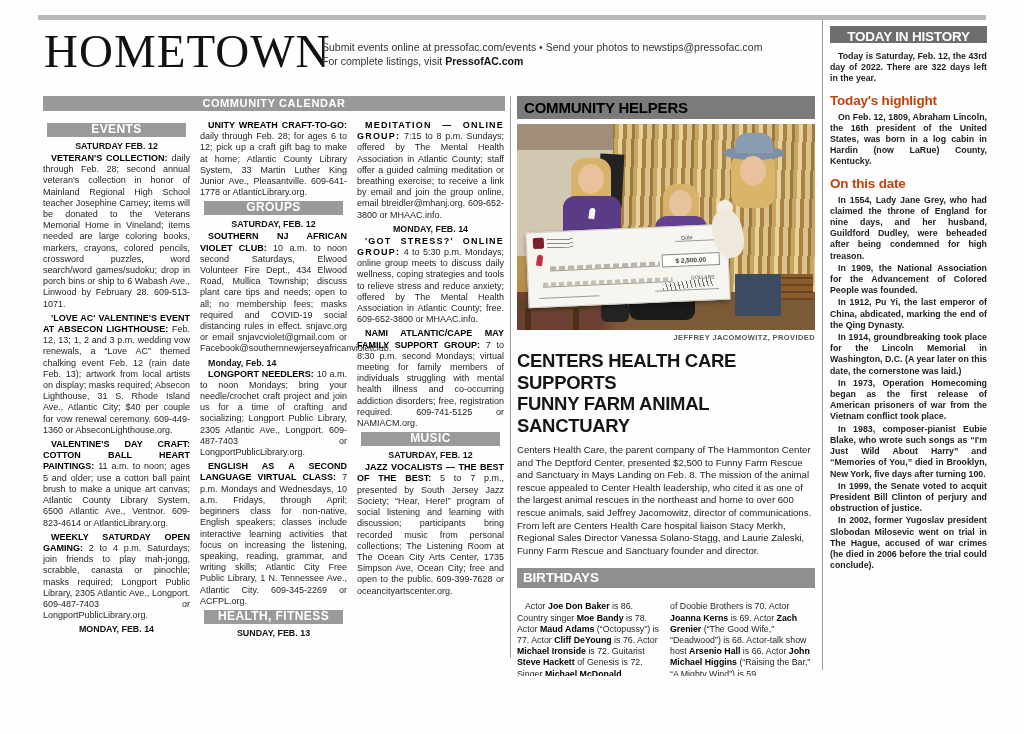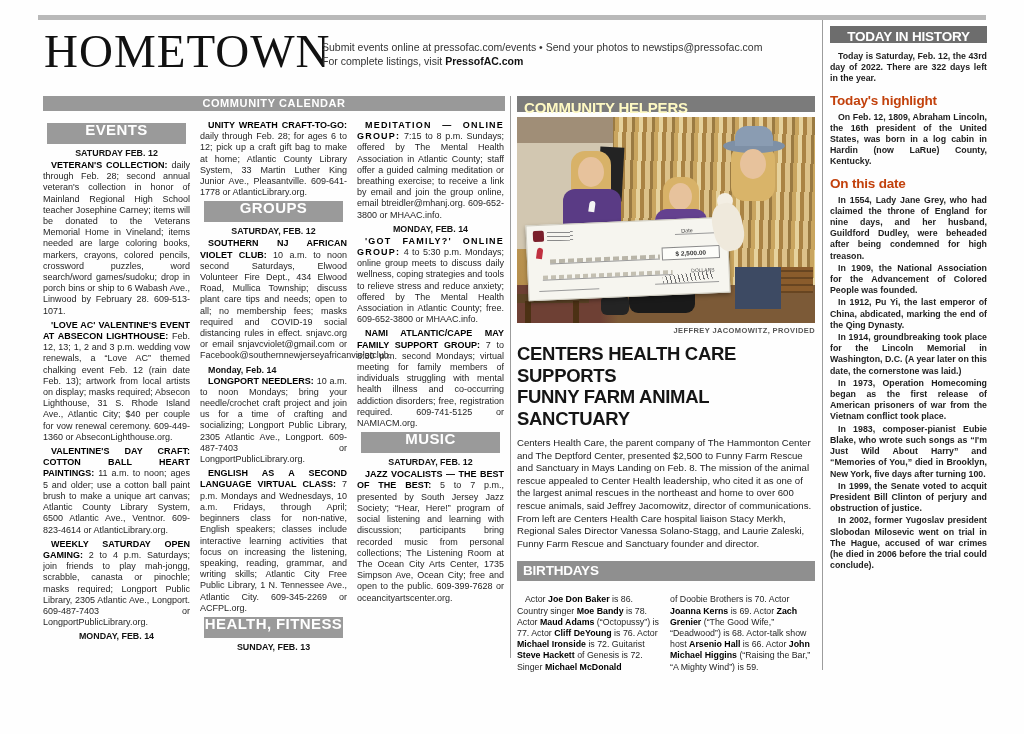--- a/index.html
+++ b/index.html
@@ -17,30 +17,30 @@
   
   .vr { position:absolute; width:1px; background:#9c9c9c; }
   .vr1 { left:510px; top:96px; height:562px; }
   .vr2 { left:822px; top:20px; height:650px; }
 
   
   .calendar { position:absolute; left:43px; top:96px; width:462px; height:590px; overflow:hidden; }
   .cal-bar { height:15px; background:#999999; color:#fff; font-weight:bold; font-size:11px; letter-spacing:.6px; text-align:center; line-height:15px; }
   .cal-cols { display:flex; gap:10px; margin-top:9px; }
   .cal-col { width:147px; }
-  .col-bar { height:21px; background:#9a9a9a; color:#fff; font-weight:bold; font-size:15px; letter-spacing:.4px; text-align:center; line-height:13px; margin:3px 4px 4px; }
+  .col-bar { height:14px; background:#9a9a9a; color:#fff; font-weight:bold; font-size:12px; letter-spacing:.4px; text-align:center; line-height:13px; margin:3px 4px 4px; }
   .date { text-align:center; font-weight:bold; font-size:8.9px; margin:3px 0 2px; color:#111; }
   .subdate { font-weight:bold; font-size:8.9px; margin:3px 0 1px; text-indent:8px; color:#111; }
   .entry { font-size:9px; line-height:11.2px; text-indent:8px; margin-bottom:3px; color:#1e1e1e; text-align:justify; }
   .entry .etitle { font-weight:bold; color:#000; }
   .entry .etitle.sp { letter-spacing:1.2px; }
 
   
   .helpers { position:absolute; left:517px; top:96px; width:298px; height:580px; overflow:hidden; }
-  .helpers-bar { height:16px; background:#7b7b7b; color:#fef9c3; font-weight:bold; font-size:15px; letter-spacing:-.2px; line-height:23px; padding-left:7px; }
+  .helpers-bar { height:23px; background:#7b7b7b; color:#000000; font-weight:bold; font-size:15px; letter-spacing:-.2px; line-height:23px; padding-left:7px; }
   .credit { margin-top:3px; font-size:7.5px; font-weight:bold; color:#555; text-align:right; letter-spacing:.4px; }
   .headline { margin-top:8px; font-size:18.5px; font-weight:bold; line-height:21.5px; color:#151515; letter-spacing:-.3px; }
   .art-body { margin-top:8px; font-size:9.6px; line-height:12.6px; color:#222; }
   .bday-bar { margin-top:11px; height:20px; background:#8f8f8f; color:#fff; font-weight:bold; font-size:13.5px; line-height:20px; padding-left:6px; letter-spacing:-.2px; }
   .bday-cols { display:flex; gap:9px; margin-top:13px; }
   .bday-col { width:144px; font-size:8.8px; line-height:11.2px; color:#1e1e1e; }
   .bday-col.first { text-indent:8px; }
   .bday-col .bold { font-weight:bold; color:#000; }
 
   
@@ -136,21 +136,21 @@
         <p class="subdate">Monday, Feb. 14</p>
         <p class="entry"><span class="etitle">LONGPORT NEEDLERS:</span> <span>10 a.m. to noon Mondays; bring your needle/crochet craft project and join us for a time of crafting and socializing; Longport Public Library, 2305 Atlantic Ave., Longport. 609-487-7403 or LongportPublicLibrary.org.</span></p>
         <p class="entry"><span class="etitle">ENGLISH AS A SECOND LANGUAGE VIRTUAL CLASS:</span> <span>7 p.m. Mondays and Wednesdays, 10 a.m. Fridays, through April; beginners class for non-native, English speakers; classes include interactive learning activities that focus on increasing the listening, speaking, reading, grammar, and writing skills; Atlantic City Free Public Library, 1 N. Tennessee Ave., Atlantic City. 609-345-2269 or ACFPL.org.</span></p>
         <div class="col-bar">HEALTH, FITNESS</div>
         <p class="date">SUNDAY, FEB. 13</p>
       </div>
 
       <div class="cal-col">
         <p class="entry"><span class="etitle sp">MEDITATION — ONLINE GROUP:</span> <span>7:15 to 8 p.m. Sundays; offered by The Mental Health Association in Atlantic County; staff offer a guided calming meditation or breathing exercise; to receive a link by email and join the group online, email btreidler@mhanj.org. 609-652-3800 or MHAAC.info.</span></p>
         <p class="date">MONDAY, FEB. 14</p>
-        <p class="entry"><span class="etitle sp">'GOT FAMILY?' ONLINE GROUP:</span> <span>4 to 5:30 p.m. Mondays; online group meets to discuss daily wellness, coping strategies and tools to relieve stress and reduce anxiety; offered by The Mental Health Association in Atlantic County; free. 609-652-3800 or MHAAC.info.</span></p>
+        <p class="entry"><span class="etitle sp">'GOT STRESS?' ONLINE GROUP:</span> <span>4 to 5:30 p.m. Mondays; online group meets to discuss daily wellness, coping strategies and tools to relieve stress and reduce anxiety; offered by The Mental Health Association in Atlantic County; free. 609-652-3800 or MHAAC.info.</span></p>
         <p class="entry"><span class="etitle">NAMI ATLANTIC/CAPE MAY FAMILY SUPPORT GROUP:</span> <span>7 to 8:30 p.m. second Mondays; virtual meeting for family members of individuals struggling with mental health illness and co-occurring addiction disorders; free, registration required. 609-741-5125 or NAMIACM.org.</span></p>
         <div class="col-bar">MUSIC</div>
         <p class="date">SATURDAY, FEB. 12</p>
         <p class="entry"><span class="etitle">JAZZ VOCALISTS — THE BEST OF THE BEST:</span> <span>5 to 7 p.m., presented by South Jersey Jazz Society; “Hear, Here!” program of social listening and learning with discussion; participants bring recorded music from personal collections; The Listening Room at The Ocean City Arts Center, 1735 Simpson Ave, Ocean City; free and open to the public. 609-399-7628 or oceancityartscenter.org.</span></p>
       </div>
 
     </div>
   </section>
 
   <section class="helpers">

